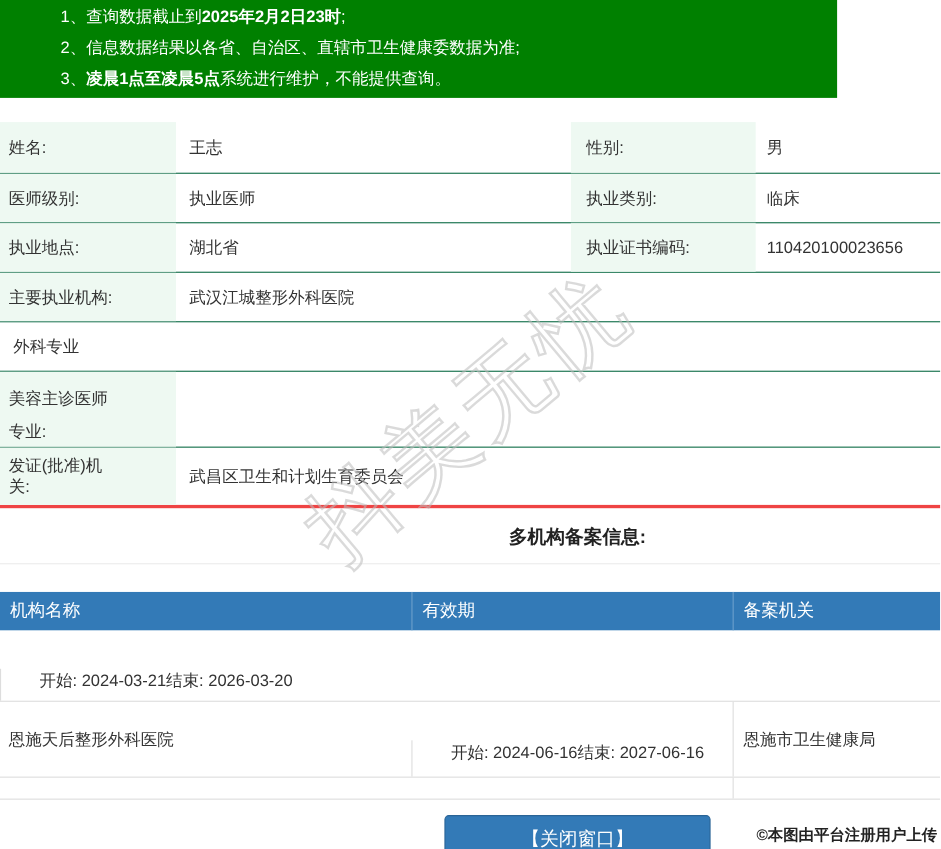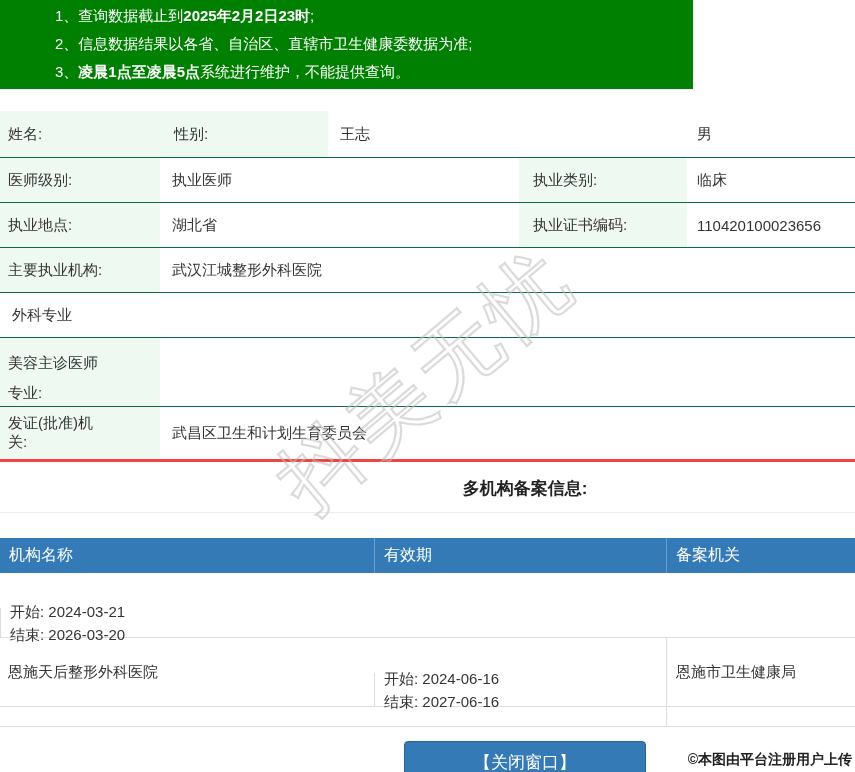--- a/index.html
+++ b/index.html
@@ -1,21 +1,21 @@
 <!DOCTYPE html>
 <html><head>
 <meta charset="utf-8">
 <style>
   * { margin:0; padding:0; box-sizing:border-box; }
   html,body { background:#fff; }
   body { width:855px; height:772px; font-family:"Liberation Sans", sans-serif; }
   .page { position:relative; width:855px; height:772px; overflow:hidden; background:#fff; }
 
   
-  .notice-banner { position:absolute; top:0; left:0; width:693px; height:89px;
+  .notice-banner { position:absolute; top:0; left:0; width:761px; height:89px;
     background:#008000; color:#fff; font-size:15px; padding:2px 0 0 55px; }
   .notice-line { line-height:28px; white-space:nowrap; }
   .notice-line b { font-weight:700; }
 
   
   .info-table { position:absolute; top:111px; left:0; width:855px; }
   .info-row { display:flex; border-bottom:1px solid #0c6b45; }
   .info-row:nth-child(1) { height:47px; }
   .info-row:nth-child(2), .info-row:nth-child(3),
   .info-row:nth-child(4), .info-row:nth-child(5) { height:45px; }
@@ -41,21 +41,21 @@
   .fh { display:flex; align-items:center; padding-left:9px; }
   .fh1 { width:374px; }
   .fh2 { width:292px; border-left:1px solid #6ca0cc; }
   .fh3 { flex:1; border-left:1px solid #6ca0cc; }
   .filing-row { display:flex; border-bottom:1px solid #ddd; }
   .filing-row:nth-child(1) { height:65px; }
   .filing-row:nth-child(2) { height:69px; }
   .filing-row:nth-child(3) { height:60px; }
   .fc { font-size:15px; color:#333; }
   .fc1 { width:374px; display:flex; align-items:center; padding-left:8px; }
-  .fc2 { width:292px; border-left:1px solid #ddd; display:flex; flex-direction:column;
+  .fc2 { width:292px; border-left:1px solid #ddd; display:flex; flex-direction:row;
     justify-content:center; padding-left:9px; line-height:23px;margin-top:35px; }
   .fc3 { flex:1; border-left:1px solid #ddd; display:flex; align-items:center; padding-left:9px; }
   .filing-row:nth-child(3) .fc2 { justify-content:flex-start; padding-top:9px; }
 
   
   .watermark-svg { position:absolute; left:180px; top:135px; width:500px; height:500px;
     pointer-events:none; z-index:10; }
 
   
   .close-btn { position:absolute; left:404px; top:741px; width:242px; height:42px;
@@ -73,22 +73,22 @@
 
   <div class="notice-banner" id="banner">
       <div class="notice-line"><span>1、查询数据截止到</span><b>2025年2月2日23时</b><span>;</span></div>
       <div class="notice-line"><span>2、信息数据结果以各省、自治区、直辖市卫生健康委数据为准;</span></div>
       <div class="notice-line"><span>3、</span><b>凌晨1点至凌晨5点</b><span>系统进行维护，不能提供查询。</span></div>
     </div>
 
   <div class="info-table" id="infoTable">
       <div class="info-row">
         <div class="cell l1">姓名:</div>
+        <div class="cell v1">王志</div>
         <div class="cell l2">性别:</div>
-        <div class="cell v1">王志</div>
         <div class="cell v2">男</div>
       </div>
       <div class="info-row">
         <div class="cell l1">医师级别:</div>
         <div class="cell v1">执业医师</div>
         <div class="cell l2">执业类别:</div>
         <div class="cell v2">临床</div>
       </div>
       <div class="info-row">
         <div class="cell l1">执业地点:</div>

